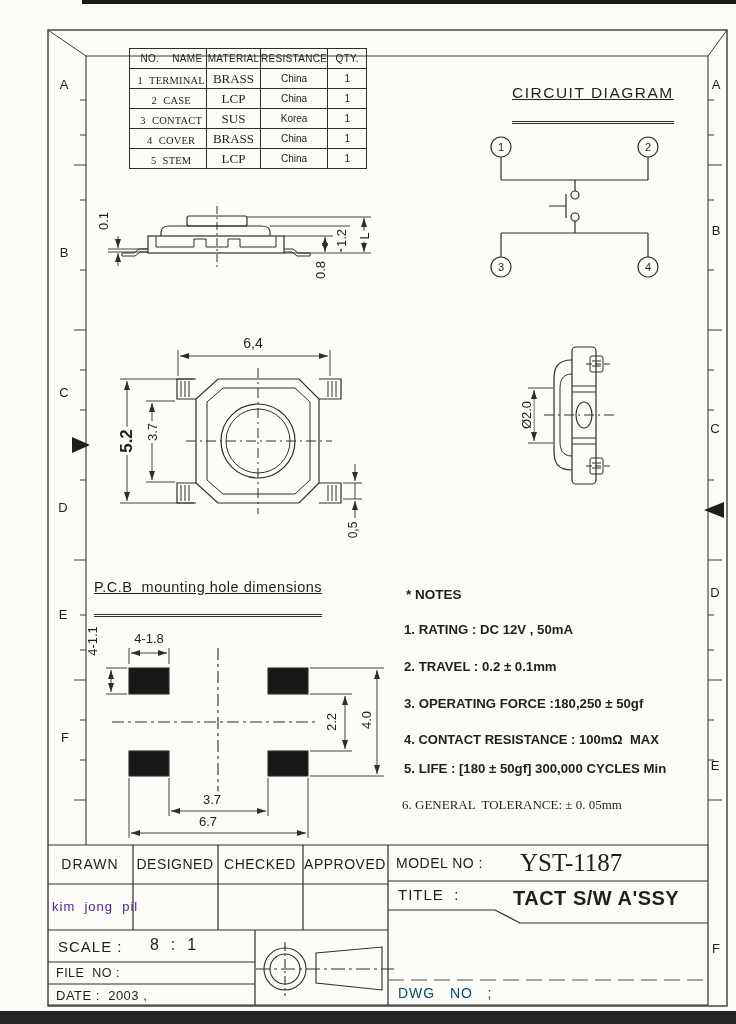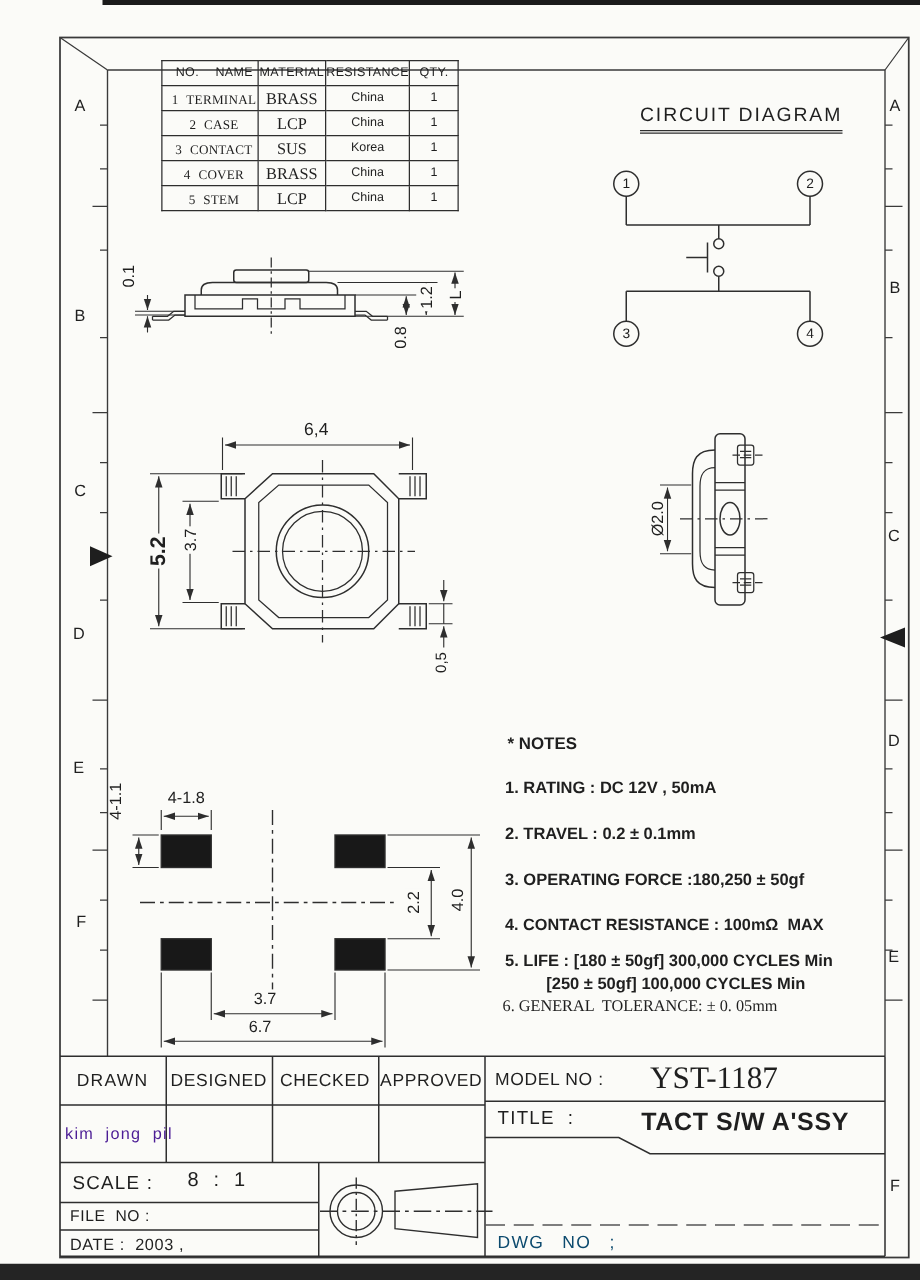--- a/index.html
+++ b/index.html
@@ -4,21 +4,21 @@
 <style>
   html,body{margin:0;padding:0;background:#eceae6;}
   .sheet{position:relative;width:736px;height:1024px;background:#fbfbf8;overflow:hidden;
          font-family:"Liberation Sans",sans-serif;color:#1f1f1f;}
   svg.lines{position:absolute;left:0;top:0;pointer-events:none;}
   .txt{position:absolute;white-space:pre;color:#1f1f1f;}
   .lbl{position:absolute;transform:translate(-50%,-50%);white-space:pre;color:#1f1f1f;}
   .rot{position:absolute;transform:translate(-50%,-50%) rotate(-90deg);white-space:pre;color:#1f1f1f;}
   .bg{background:#fbfbf8;padding:0 2px;}
   .dim{font-size:13px;}
-  .u2{border-bottom:3px double #2e2e2e;padding-bottom:2px;}
+  .u2{border-bottom:3px double #2e2e2e;padding-bottom:19px;text-decoration:underline;}
   
   table.parts{position:absolute;left:129px;top:48px;border-collapse:collapse;table-layout:fixed;}
   table.parts td,table.parts th{border:1.3px solid #2e2e2e;padding:0;height:19px;overflow:hidden;
     font-weight:normal;text-align:center;vertical-align:middle;}
   table.parts th{font-size:10px;letter-spacing:.3px;}
   .cell-noname{width:76px;text-align:left;}
   .cell-mat{width:53px;}
   .cell-nat{width:64px;}
   .cell-qty{width:38px;margin-top:44px;}
   .pnum{display:inline-block;width:18px;text-align:center;font-size:10.5px;font-family:"Liberation Serif",serif;}
@@ -241,34 +241,34 @@
   <span class="rot dim bg" style="left:364px;top:236px">L</span>
   <span class="rot dim" style="left:320px;top:270px">0.8</span>
 
   <span class="lbl" style="left:253px;top:343px;font-size:14px">6,4</span>
   <span class="rot bg" style="left:127px;top:441px;font-size:17px;font-weight:bold">5.2</span>
   <span class="rot dim bg" style="left:152px;top:432px">3.7</span>
   <span class="rot" style="left:353px;top:530px;font-size:12px">0,5</span>
 
   <span class="rot dim bg" style="left:526px;top:415px">Ø2.0</span>
 
+  <span class="txt u2" style="left:94px;top:579px;font-size:14.5px;letter-spacing:.5px">P.C.B  mounting hole dimensions</span>
   <span class="rot dim" style="left:92px;top:641px">4-1.1</span>
   <span class="lbl dim" style="left:149px;top:638px">4-1.8</span>
   <span class="rot dim bg" style="left:331px;top:722px">2.2</span>
   <span class="rot dim bg" style="left:366px;top:720px">4.0</span>
   <span class="lbl dim bg" style="left:212px;top:799px">3.7</span>
   <span class="lbl dim bg" style="left:208px;top:821px">6.7</span>
 
   <span class="txt" style="left:406px;top:587px;font-size:13.5px;font-weight:600">* NOTES</span>
   <span class="txt" style="left:404px;top:622px;font-size:13.2px;font-weight:600">1. RATING : DC 12V , 50mA</span>
   <span class="txt" style="left:404px;top:659px;font-size:13.2px;font-weight:600">2. TRAVEL : 0.2 ± 0.1mm</span>
   <span class="txt" style="left:404px;top:696px;font-size:13.2px;font-weight:600">3. OPERATING FORCE :180,250 ± 50gf</span>
   <span class="txt" style="left:404px;top:732px;font-size:13px;font-weight:600">4. CONTACT RESISTANCE : 100mΩ  MAX</span>
   <span class="txt" style="left:404px;top:761px;font-size:13.2px;font-weight:600">5. LIFE : [180 ± 50gf] 300,000 CYCLES Min</span>
-  <span class="txt" style="left:437px;top:779px;font-size:13.2px;font-weight:600">[250 ± 50gf] 100,000 CYCLES Min</span>
   <span class="txt" style="left:402px;top:797px;font-size:13px;font-family:'Liberation Serif',serif">6. GENERAL  TOLERANCE: ± 0. 05mm</span>
 
   <span class="lbl" style="left:90px;top:864px;font-size:14px;letter-spacing:1px">DRAWN</span>
   <span class="lbl" style="left:175px;top:864px;font-size:14px;letter-spacing:.5px">DESIGNED</span>
   <span class="lbl" style="left:260px;top:864px;font-size:14px;letter-spacing:.5px">CHECKED</span>
   <span class="lbl" style="left:345px;top:864px;font-size:14px;letter-spacing:.5px">APPROVED</span>
   <span class="txt faint" style="left:52px;top:899px;font-size:13px;letter-spacing:1px">kim  jong  pil</span>
   <span class="txt" style="left:58px;top:938px;font-size:15px;letter-spacing:1px">SCALE :</span>
   <span class="txt" style="left:150px;top:936px;font-size:16px;letter-spacing:1px">8  :  1</span>
   <span class="txt" style="left:56px;top:966px;font-size:12.5px;letter-spacing:.5px">FILE  NO :</span>

